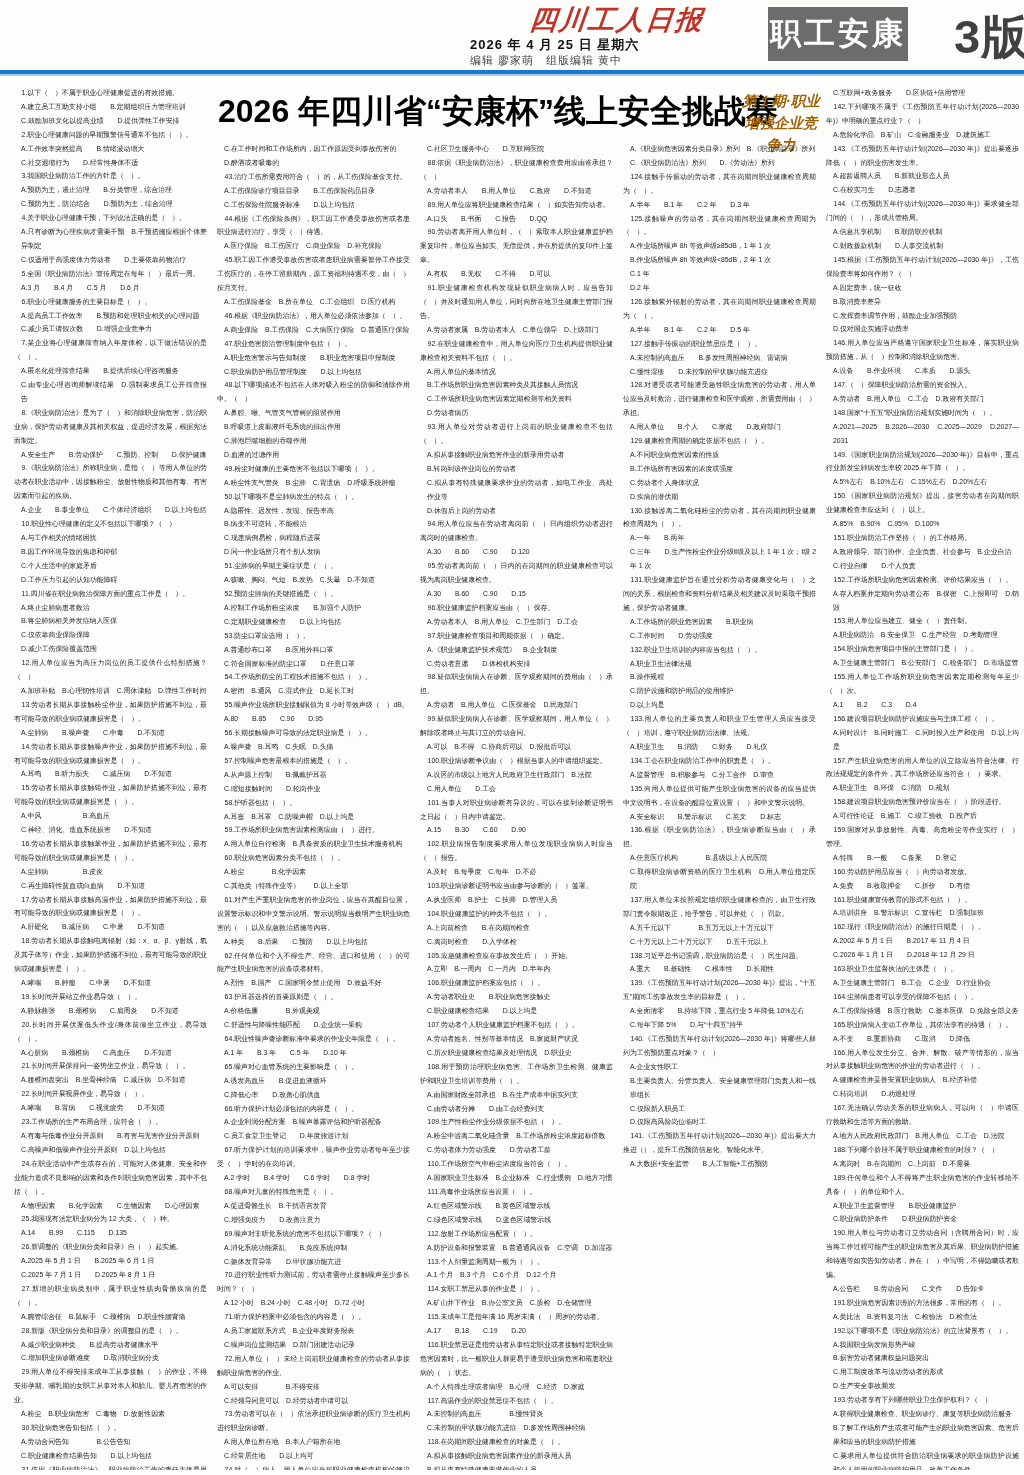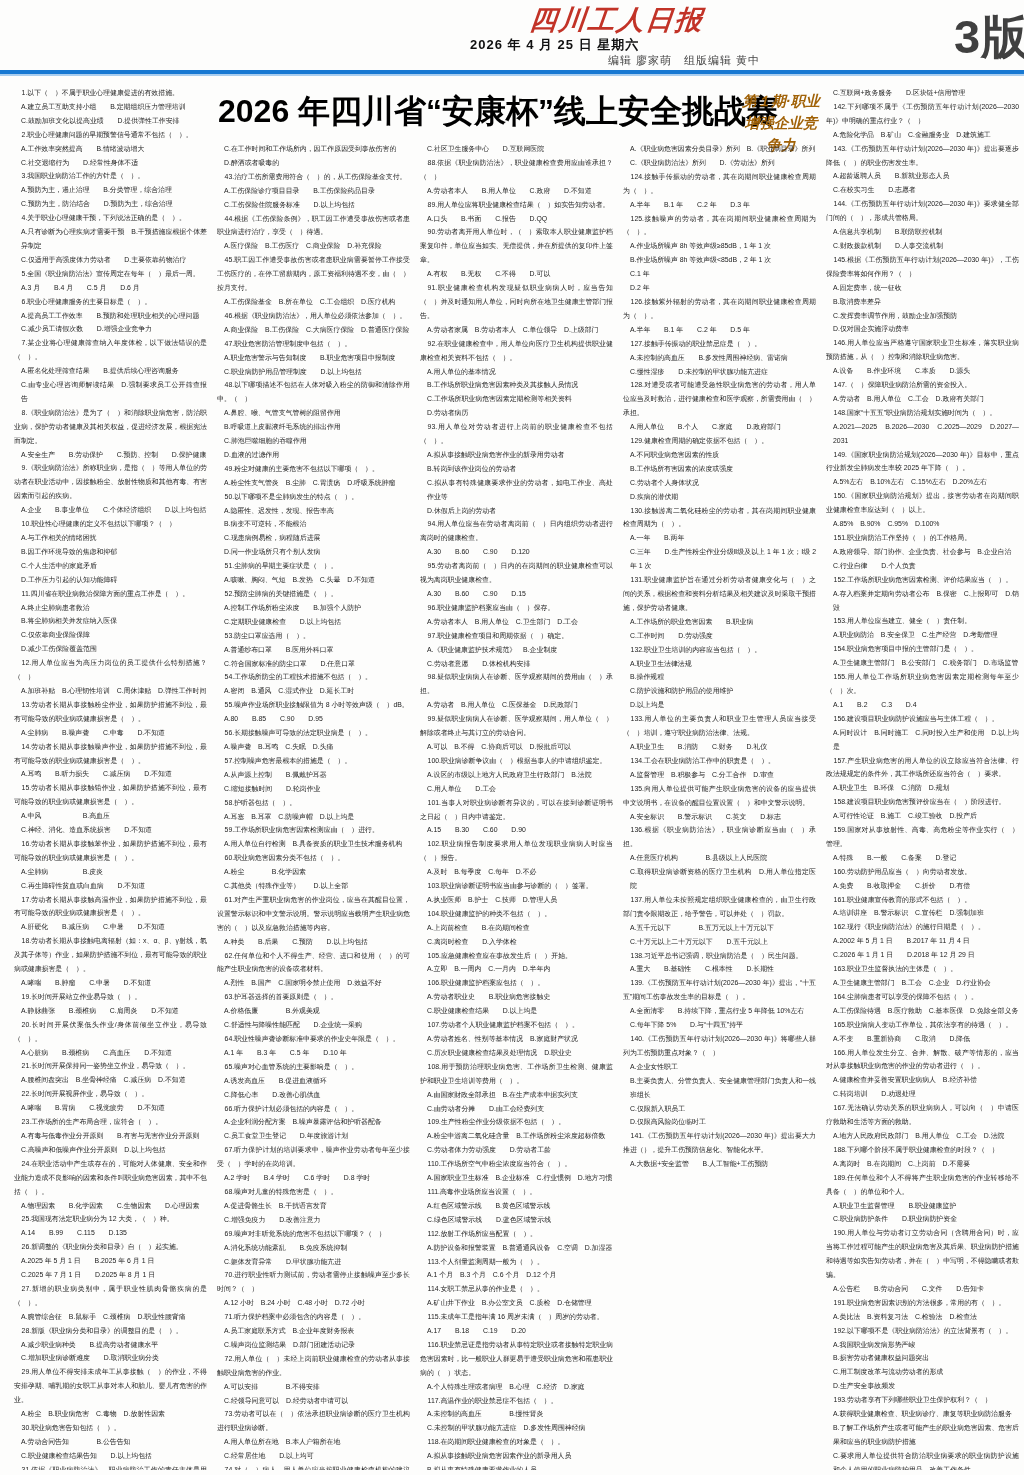--- a/index.html
+++ b/index.html
@@ -14,21 +14,21 @@
     position:absolute;left:492px;top:6px;width:250px;text-align:center;
     font-family:"DejaVu Serif","Liberation Serif",serif;
     font-style:italic;font-weight:bold;font-size:27px;line-height:28px;
     color:#c23327;letter-spacing:2px;transform:skewX(-6deg);
   }
   .date-line{
     position:absolute;left:470px;top:36px;width:290px;text-align:left;
     font-size:13px;font-weight:bold;color:#111;letter-spacing:1px;
   }
   .editors-line{
-    position:absolute;left:470px;top:53px;width:290px;text-align:right;
+    position:absolute;left:470px;top:53px;width:290px;text-align:left;
     font-size:11px;color:#444;letter-spacing:1px;
   }
   .section-box{
     position:absolute;left:768px;top:7px;width:140px;height:54px;
     background:#6c6c6c;color:#fff;display:flex;align-items:center;justify-content:center;
     font-size:31px;font-weight:bold;letter-spacing:3px;
   }
   .page-num{
     position:absolute;left:918px;top:6px;width:100px;
     font-size:47px;font-weight:800;color:#404040;letter-spacing:1px;margin-left:36px;
@@ -64,20 +64,21 @@
   .q{margin:0;text-indent:1.1em;}
   .o{margin:0;padding-left:7px;text-indent:0;}
 </style>
 </head>
 <body>
 
 <div class="masthead">
   <div class="paper-logo">四川工人日报</div>
   <div class="date-line">2026 年 4 月 25 日  星期六</div>
   <div class="editors-line">编辑 廖家萌　组版编辑 黄中</div>
+  <div class="section-box">职工安康</div>
   <div class="page-num">3版</div>
 </div>
 <div class="blue-rule"></div>
 <div class="blue-rule2"></div>
 
 <div class="title-block">
   <div class="headline">2026 年四川省“安康杯”线上安全挑战赛</div>
   <div class="subtitle">
     <div>第１期·职业</div>
     <div>增强企业竞争力</div>

